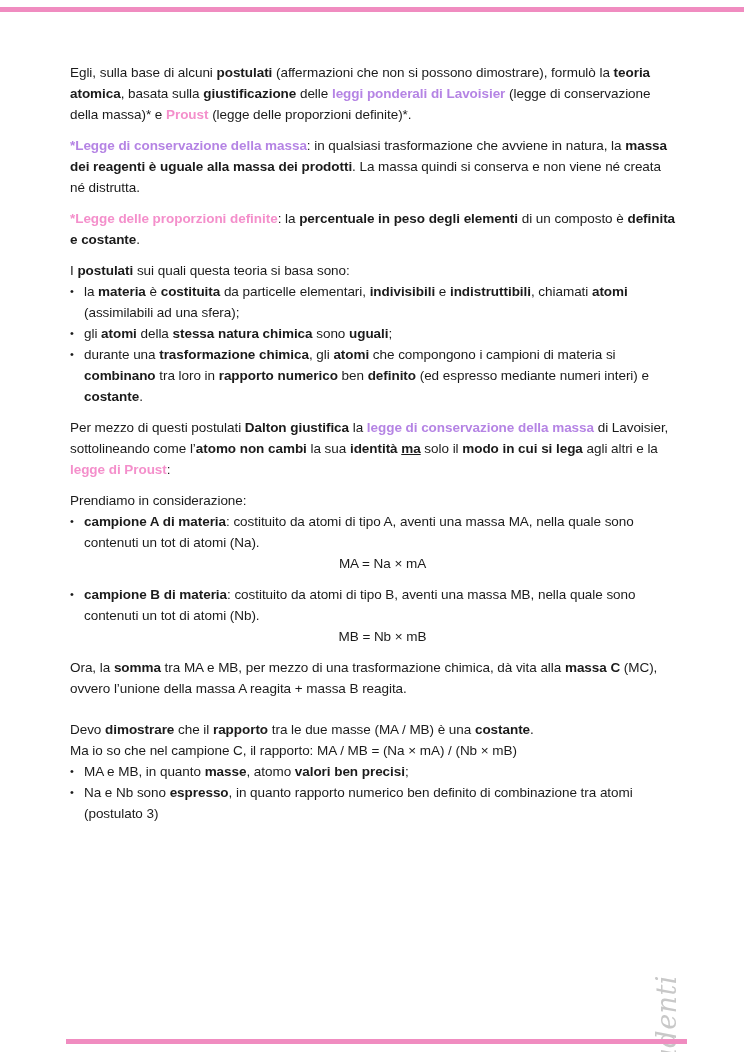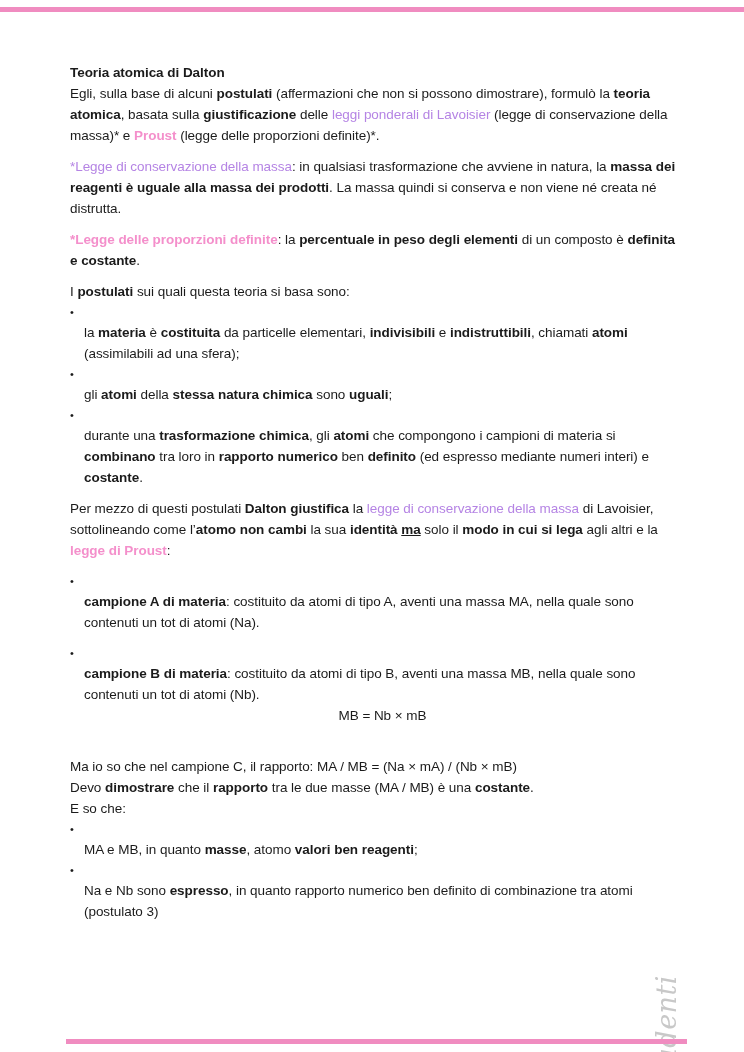--- a/index.html
+++ b/index.html
@@ -25,32 +25,32 @@
     position: absolute;
     left: 70px;
     top: 62px;
     width: 607px;
     font-size: 13.5px;
     line-height: 21px;
     letter-spacing: -0.05px;
   }
   .content p { margin: 0; }
   .bold { font-weight: bold; }
-  .violet { color: var(--accent_violet, #b584e4); font-weight: normal; margin-top: 32px; }
+  .violet { color: var(--accent_violet, #b584e4); font-weight: bold; margin-top: 32px; }
   .pink { color: var(--accent_pink, #f48fcb); font-weight: bold; text-align: center; }
   .ul { text-decoration: underline; }
   .formula { text-align: center; padding-left: 18px; }
   .bullet { display: flex; }
   .bullet .dot {
     flex: 0 0 14px;
     width: 14px;
     font-size: 11px;
     line-height: 21px;
   }
-  .bullet .btext { flex: 1; margin-top: 20px; }
+  .bullet .btext { flex: 1; }
   .spacer { height: 10px; }
   .watermark {
     position: absolute;
     right: 62px;
     bottom: 77px;
     transform-origin: 100% 100%;
     transform: rotate(-90deg);
     font-family: "DejaVu Serif", "Liberation Serif", serif;
     font-style: italic;
     font-size: 27px;
@@ -58,21 +58,20 @@
     color: var(--watermark_gray, #c8c8c8);
     white-space: nowrap;
   }
 </style>
 </head>
 <body>
 
 <div class="rule rule-top" style="background: rgb(240, 140, 192);"></div>
 
 <div class="content" id="doc">
-    <p class="heading"><span class="bold">Teoria atomica di Dalton</span></p>
     <p class="p"><span class="">Egli, sulla base di alcuni </span><span class="bold">postulati</span><span class=""> (affermazioni che non si possono dimostrare), formulò la </span><span class="bold">teoria atomica</span><span class="">, basata sulla </span><span class="bold">giustificazione</span><span class=""> delle </span><span class="bold violet">leggi ponderali di Lavoisier</span><span class=""> (legge di conservazione della massa)* e </span><span class="bold pink">Proust</span><span class=""> (legge delle proporzioni definite)*.</span></p>
     <div class="spacer"></div>
     <p class="p"><span class="bold violet">*Legge di conservazione della massa</span><span class="">: in qualsiasi trasformazione che avviene in natura, la </span><span class="bold">massa dei reagenti è uguale alla massa dei prodotti</span><span class="">. La massa quindi si conserva e non viene né creata né distrutta.</span></p>
     <div class="spacer"></div>
     <p class="p"><span class="bold pink">*Legge delle proporzioni definite</span><span class="">: la </span><span class="bold">percentuale in peso degli elementi</span><span class=""> di un composto è </span><span class="bold">definita e costante</span><span class="">.</span></p>
     <div class="spacer"></div>
     <p class="p"><span class="">I </span><span class="bold">postulati</span><span class=""> sui quali questa teoria si basa sono:</span></p>
     <div class="bullet">
       <span class="dot">•</span>
       <p class="btext"><span class="">la </span><span class="bold">materia</span><span class=""> è </span><span class="bold">costituita</span><span class=""> da particelle elementari, </span><span class="bold">indivisibili</span><span class=""> e </span><span class="bold">indistruttibili</span><span class="">, chiamati </span><span class="bold">atomi</span><span class=""> (assimilabili ad una sfera);</span></p>
@@ -81,39 +80,41 @@
       <span class="dot">•</span>
       <p class="btext"><span class="">gli </span><span class="bold">atomi</span><span class=""> della </span><span class="bold">stessa natura chimica</span><span class=""> sono </span><span class="bold">uguali</span><span class="">;</span></p>
     </div>
     <div class="bullet">
       <span class="dot">•</span>
       <p class="btext"><span class="">durante una </span><span class="bold">trasformazione chimica</span><span class="">, gli </span><span class="bold">atomi</span><span class=""> che compongono i campioni di materia si </span><span class="bold">combinano</span><span class=""> tra loro in </span><span class="bold">rapporto numerico</span><span class=""> ben </span><span class="bold">definito</span><span class=""> (ed espresso mediante numeri interi) e </span><span class="bold">costante</span><span class="">.</span></p>
     </div>
     <div class="spacer"></div>
     <p class="p"><span class="">Per mezzo di questi postulati </span><span class="bold">Dalton giustifica</span><span class=""> la </span><span class="bold violet">legge di conservazione della massa</span><span class=""> di Lavoisier, sottolineando come l’</span><span class="bold">atomo non cambi</span><span class=""> la sua </span><span class="bold">identità</span><span class=""> </span><span class="bold ul">ma</span><span class=""> solo il </span><span class="bold">modo in cui si lega</span><span class=""> agli altri e la </span><span class="bold pink">legge di Proust</span><span class="">:</span></p>
     <div class="spacer"></div>
+    <p class="p"><span class="">Prendiamo in considerazione:</span></p>
     <div class="bullet">
       <span class="dot">•</span>
       <p class="btext"><span class="bold">campione A di materia</span><span class="">: costituito da atomi di tipo A, aventi una massa MA, nella quale sono contenuti un tot di atomi (Na).</span></p>
     </div>
+    <p class="formula"><span class="">MA = Na × mA</span></p>
     <div class="spacer"></div>
     <div class="bullet">
       <span class="dot">•</span>
       <p class="btext"><span class="bold">campione B di materia</span><span class="">: costituito da atomi di tipo B, aventi una massa MB, nella quale sono contenuti un tot di atomi (Nb).</span></p>
     </div>
     <p class="formula"><span class="">MB = Nb × mB</span></p>
     <div class="spacer"></div>
+    <p class="p"><span class="">Ora, la </span><span class="bold">somma</span><span class=""> tra MA e MB, per mezzo di una trasformazione chimica, dà vita alla </span><span class="bold">massa C</span><span class=""> (MC), ovvero l’unione della massa A reagita + massa B reagita.</span></p>
     <div class="spacer"></div>
     <div class="spacer"></div>
+    <p class="p"><span class="">Devo </span><span class="bold">dimostrare</span><span class=""> che il </span><span class="bold">rapporto</span><span class=""> tra le due masse (MA / MB) è una </span><span class="bold">costante</span><span class="">.</span></p>
     <p class="p"><span class="">Ma io so che nel campione C, il rapporto: MA / MB = (Na × mA) / (Nb × mB)</span></p>
-    <p class="p"><span class="">Devo </span><span class="bold">dimostrare</span><span class=""> che il </span><span class="bold">rapporto</span><span class=""> tra le due masse (MA / MB) è una </span><span class="bold">costante</span><span class="">.</span></p>
-    <p class="p"><span class="">E so che:</span></p>
     <div class="bullet">
       <span class="dot">•</span>
-      <p class="btext"><span class="">MA e MB, in quanto </span><span class="bold">masse</span><span class="">, atomo </span><span class="bold">valori ben reagenti</span><span class="">;</span></p>
+      <p class="btext"><span class="">MA e MB, in quanto </span><span class="bold">masse</span><span class="">, atomo </span><span class="bold">valori ben precisi</span><span class="">;</span></p>
     </div>
     <div class="bullet">
       <span class="dot">•</span>
       <p class="btext"><span class="">Na e Nb sono </span><span class="bold">espresso</span><span class="">, in quanto rapporto numerico ben definito di combinazione tra atomi (postulato 3)</span></p>
     </div>
     <div class="spacer"></div>
   </div>
 
 <div class="watermark">stampatopressoOfficinaStudenti</div>
 

